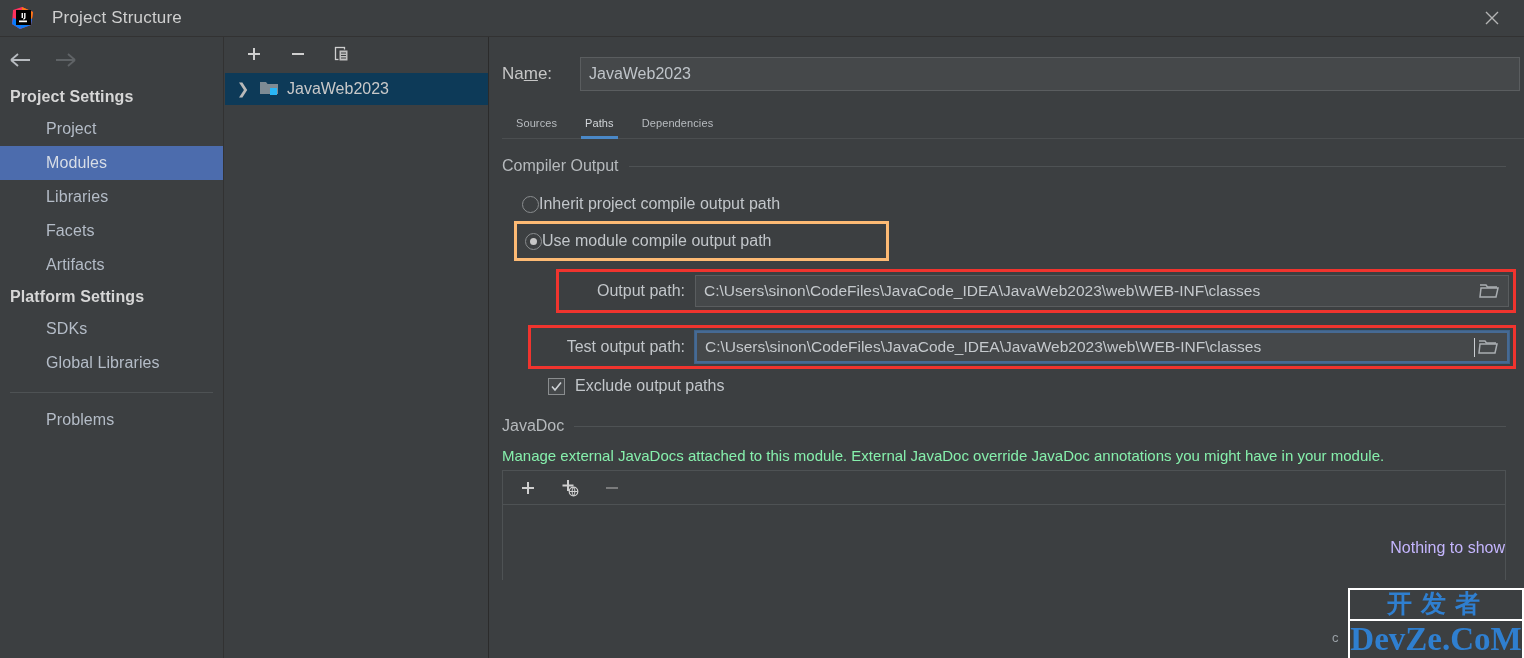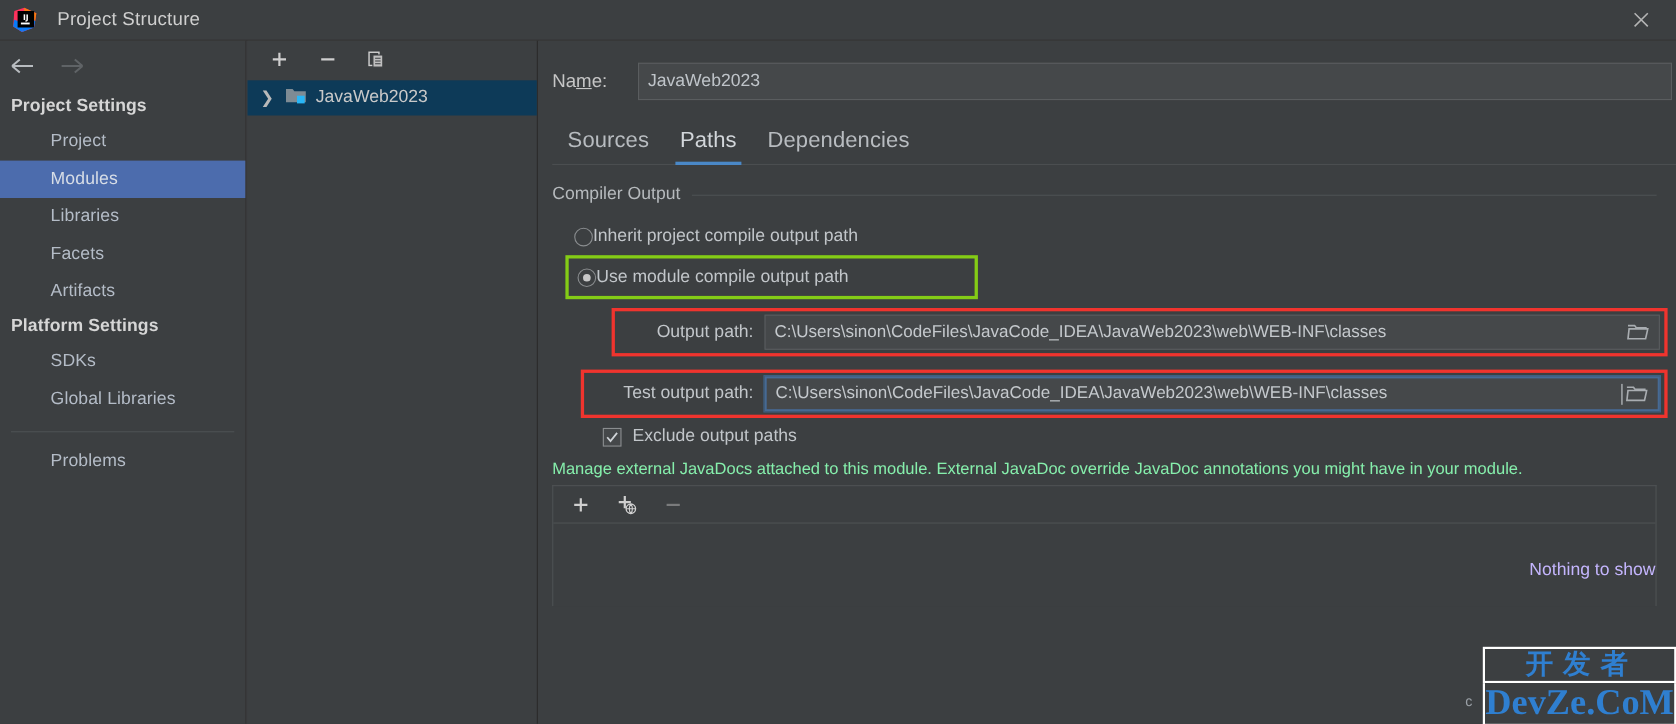--- a/index.html
+++ b/index.html
@@ -81,21 +81,21 @@
     flex: 1; height: 34px; background: #45484a; border: 1px solid #5a5d5f;
     color: #bfc4c9; font-size: 16px; font-family: "Liberation Sans", sans-serif;
     padding: 0 8px; outline: none;
   }
 
   #tabs {
     display: flex; align-items: flex-end; gap: 0; margin: 22px 0 0 12px;
     border-bottom: 1px solid #4b4e50; padding-right: 18px;
   }
   .tab {
-    font-size: 20px; color: #b8bcc0; padding: 4px 14px 9px 14px;
+    font-size: 11px; color: #b8bcc0; padding: 4px 14px 9px 14px;
     position: relative; letter-spacing: .1px;
   }
   .tab.active { color: #d2d6da; }
   .tab.active::after {
     content: ""; position: absolute; left: 10px; right: 10px; bottom: -1px;
     height: 3px; background: #4a88c7;
   }
 
   
   .group-head {
@@ -110,21 +110,21 @@
     width: 17px; height: 17px; border-radius: 50%;
     border: 1px solid #8a8d8f; background: #3c3f41; flex: none;
     display: flex; align-items: center; justify-content: center;
   }
   .radio .dot { width: 7px; height: 7px; border-radius: 50%; background: #c7c7c7; }
   .radio-row .rlabel { font-size: 16px; color: #c2c6ca; }
 
   #radio-inherit-wrap { margin: 14px 0 0 32px; }
   #radio-use-wrap {
     margin: 2px 0 0 24px; width: 375px; padding: 2px 8px;
-    border: 3px solid #84cc16;
+    border: 3px solid #fdba74;
   }
   .path-label { font-size: 16px; color: #c2c6ca; text-align: right; padding-right: 10px; }
   .path-field {
     flex: 1; height: 32px; background: #45484a;
     display: flex; align-items: center; padding: 0 6px 0 8px; position: relative;
   }
   .path-field .ptext {
     font-size: 15.5px; color: #c5c9cd; flex: 1; white-space: nowrap; overflow: hidden;
   }
   .path-field .caret {
@@ -340,20 +340,24 @@
 
   <div id="exclude-row">
     <span class="checkbox">
       <svg width="13" height="13" viewBox="0 0 13 13">
         <path d="M2 6.5 L5 10 L11 2.5" stroke="#cfd3d7" stroke-width="1.6" fill="none"></path>
       </svg>
     </span>
     <span class="clabel">Exclude output paths</span>
   </div>
 
+  <div class="group-head" style="margin-top:22px">
+    <span class="gh-text">JavaDoc</span>
+    <span class="gh-rule"></span>
+  </div>
 
   <div id="javadoc-desc">Manage external JavaDocs attached to this module. External JavaDoc override JavaDoc annotations you might have in your module.</div>
 
   <div id="javadoc-list">
     <div id="javadoc-toolbar">
       <div class="tb-icon">
         <svg width="18" height="18" viewBox="0 0 18 18">
           <path d="M9 3 L9 15 M3 9 L15 9" stroke="#cfcfcf" stroke-width="2" fill="none"></path>
         </svg>
       </div>

